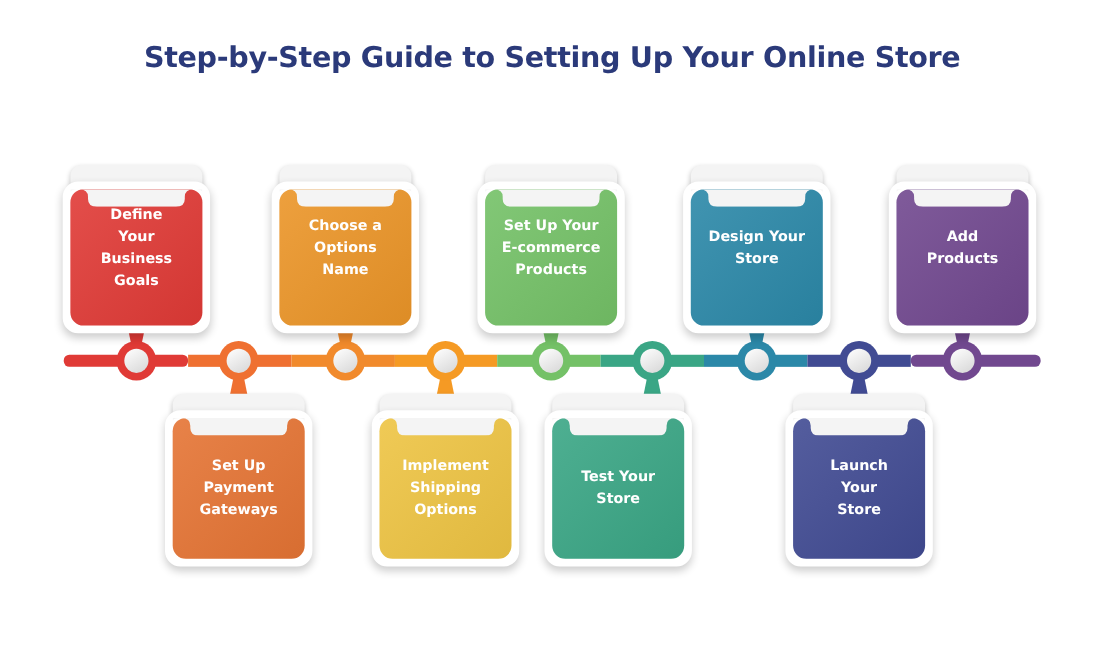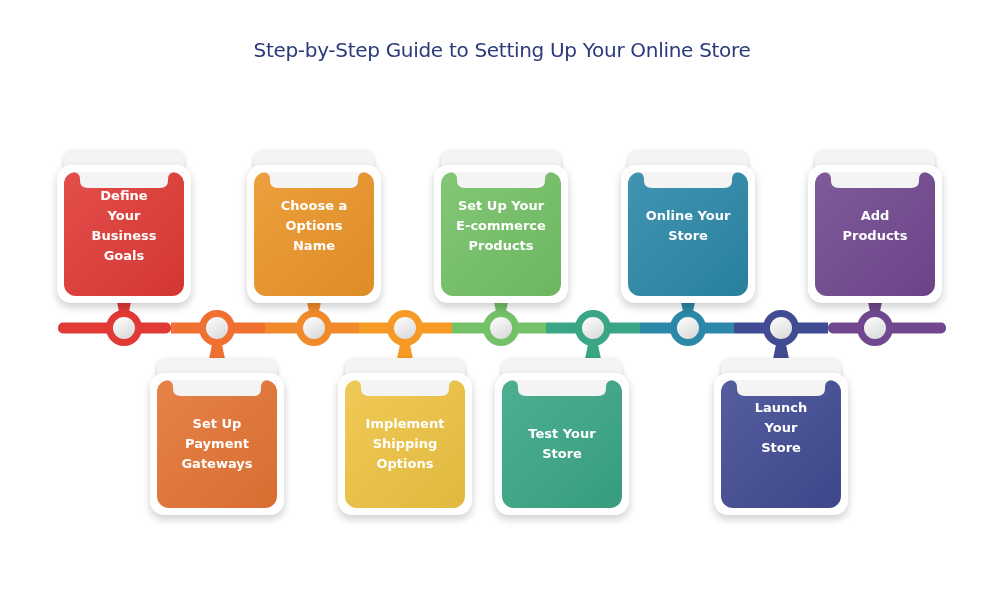--- a/index.html
+++ b/index.html
@@ -9,21 +9,21 @@
     font-family:"DejaVu Sans","Liberation Sans",sans-serif;
     overflow:hidden;
     position:relative;
   }
   #infographic{position:absolute;left:0;top:0;width:1004px;height:591px;}
 
   
   .title{
     position:absolute;left:0;top:38px;width:1004px;
     text-align:center;
-    font-size:20px;font-weight:normal;
+    font-size:26px;font-weight:bold;
     color:#2b3a7a;
     letter-spacing:-0.3px;
     white-space:nowrap;
   }
 
   
   .timeline{position:absolute;left:0;top:0;width:1004px;height:591px;pointer-events:none;}
 
   
   .step{position:absolute;width:120px;}
@@ -230,21 +230,21 @@
 Products</div>
       </div>
       <div class="step up" style="left: 628px; top: 150px; height: 154px;">
         <div class="tab" style="top: 0px;"></div>
         <div class="tab-num">4</div>
         <div class="halo" style="top: 15px; height: 138px;"></div>
         <div class="card" style="top: 22px; height: 124px; background: rgb(43, 136, 168);"></div>
         <svg class="notch" width="120" height="16" viewBox="0 0 120 16" style="top: 22px;">
           <path d="M0 0 H120 V3 Q120 0 112 0 Q104 0 104 7 L104 9 Q104 16 96 16 L24 16 Q16 16 16 9 L16 7 Q16 0 8 0 Q0 0 0 3 Z" fill="#f4f4f4"></path>
         </svg>
-        <div class="card-label" style="top: 56px;">Online Your
+        <div class="card-label" style="top: 56px;">Design Your
 Store</div>
       </div>
       <div class="step up" style="left: 815px; top: 150px; height: 154px; padding-left: 31px;">
         <div class="tab" style="top: 0px;"></div>
         <div class="tab-num">5</div>
         <div class="halo" style="top: 15px; height: 138px;"></div>
         <div class="card" style="top: 22px; height: 124px; background: rgb(113, 72, 143);"></div>
         <svg class="notch" width="120" height="16" viewBox="0 0 120 16" style="top: 22px;">
           <path d="M0 0 H120 V3 Q120 0 112 0 Q104 0 104 7 L104 9 Q104 16 96 16 L24 16 Q16 16 16 9 L16 7 Q16 0 8 0 Q0 0 0 3 Z" fill="#f4f4f4"></path>
         </svg>
@@ -287,19 +287,19 @@
 Store</div>
       </div>
       <div class="step down" style="left: 721px; top: 358px; height: 158px;">
         <div class="tab" style="top: 0px;"></div>
         <div class="tab-num">9</div>
         <div class="halo" style="top: 15px; height: 142px;"></div>
         <div class="card" style="top: 22px; height: 128px; background: rgb(65, 75, 147);"></div>
         <svg class="notch" width="120" height="16" viewBox="0 0 120 16" style="top: 22px;">
           <path d="M0 0 H120 V3 Q120 0 112 0 Q104 0 104 7 L104 9 Q104 16 96 16 L24 16 Q16 16 16 9 L16 7 Q16 0 8 0 Q0 0 0 3 Z" fill="#f4f4f4"></path>
         </svg>
-        <div class="card-label" style="top: 40px;">Launch
+        <div class="card-label" style="top: 56px;">Launch
 Your
 Store</div>
       </div>
     </div>
 
 </div>
 
 </body></html>

